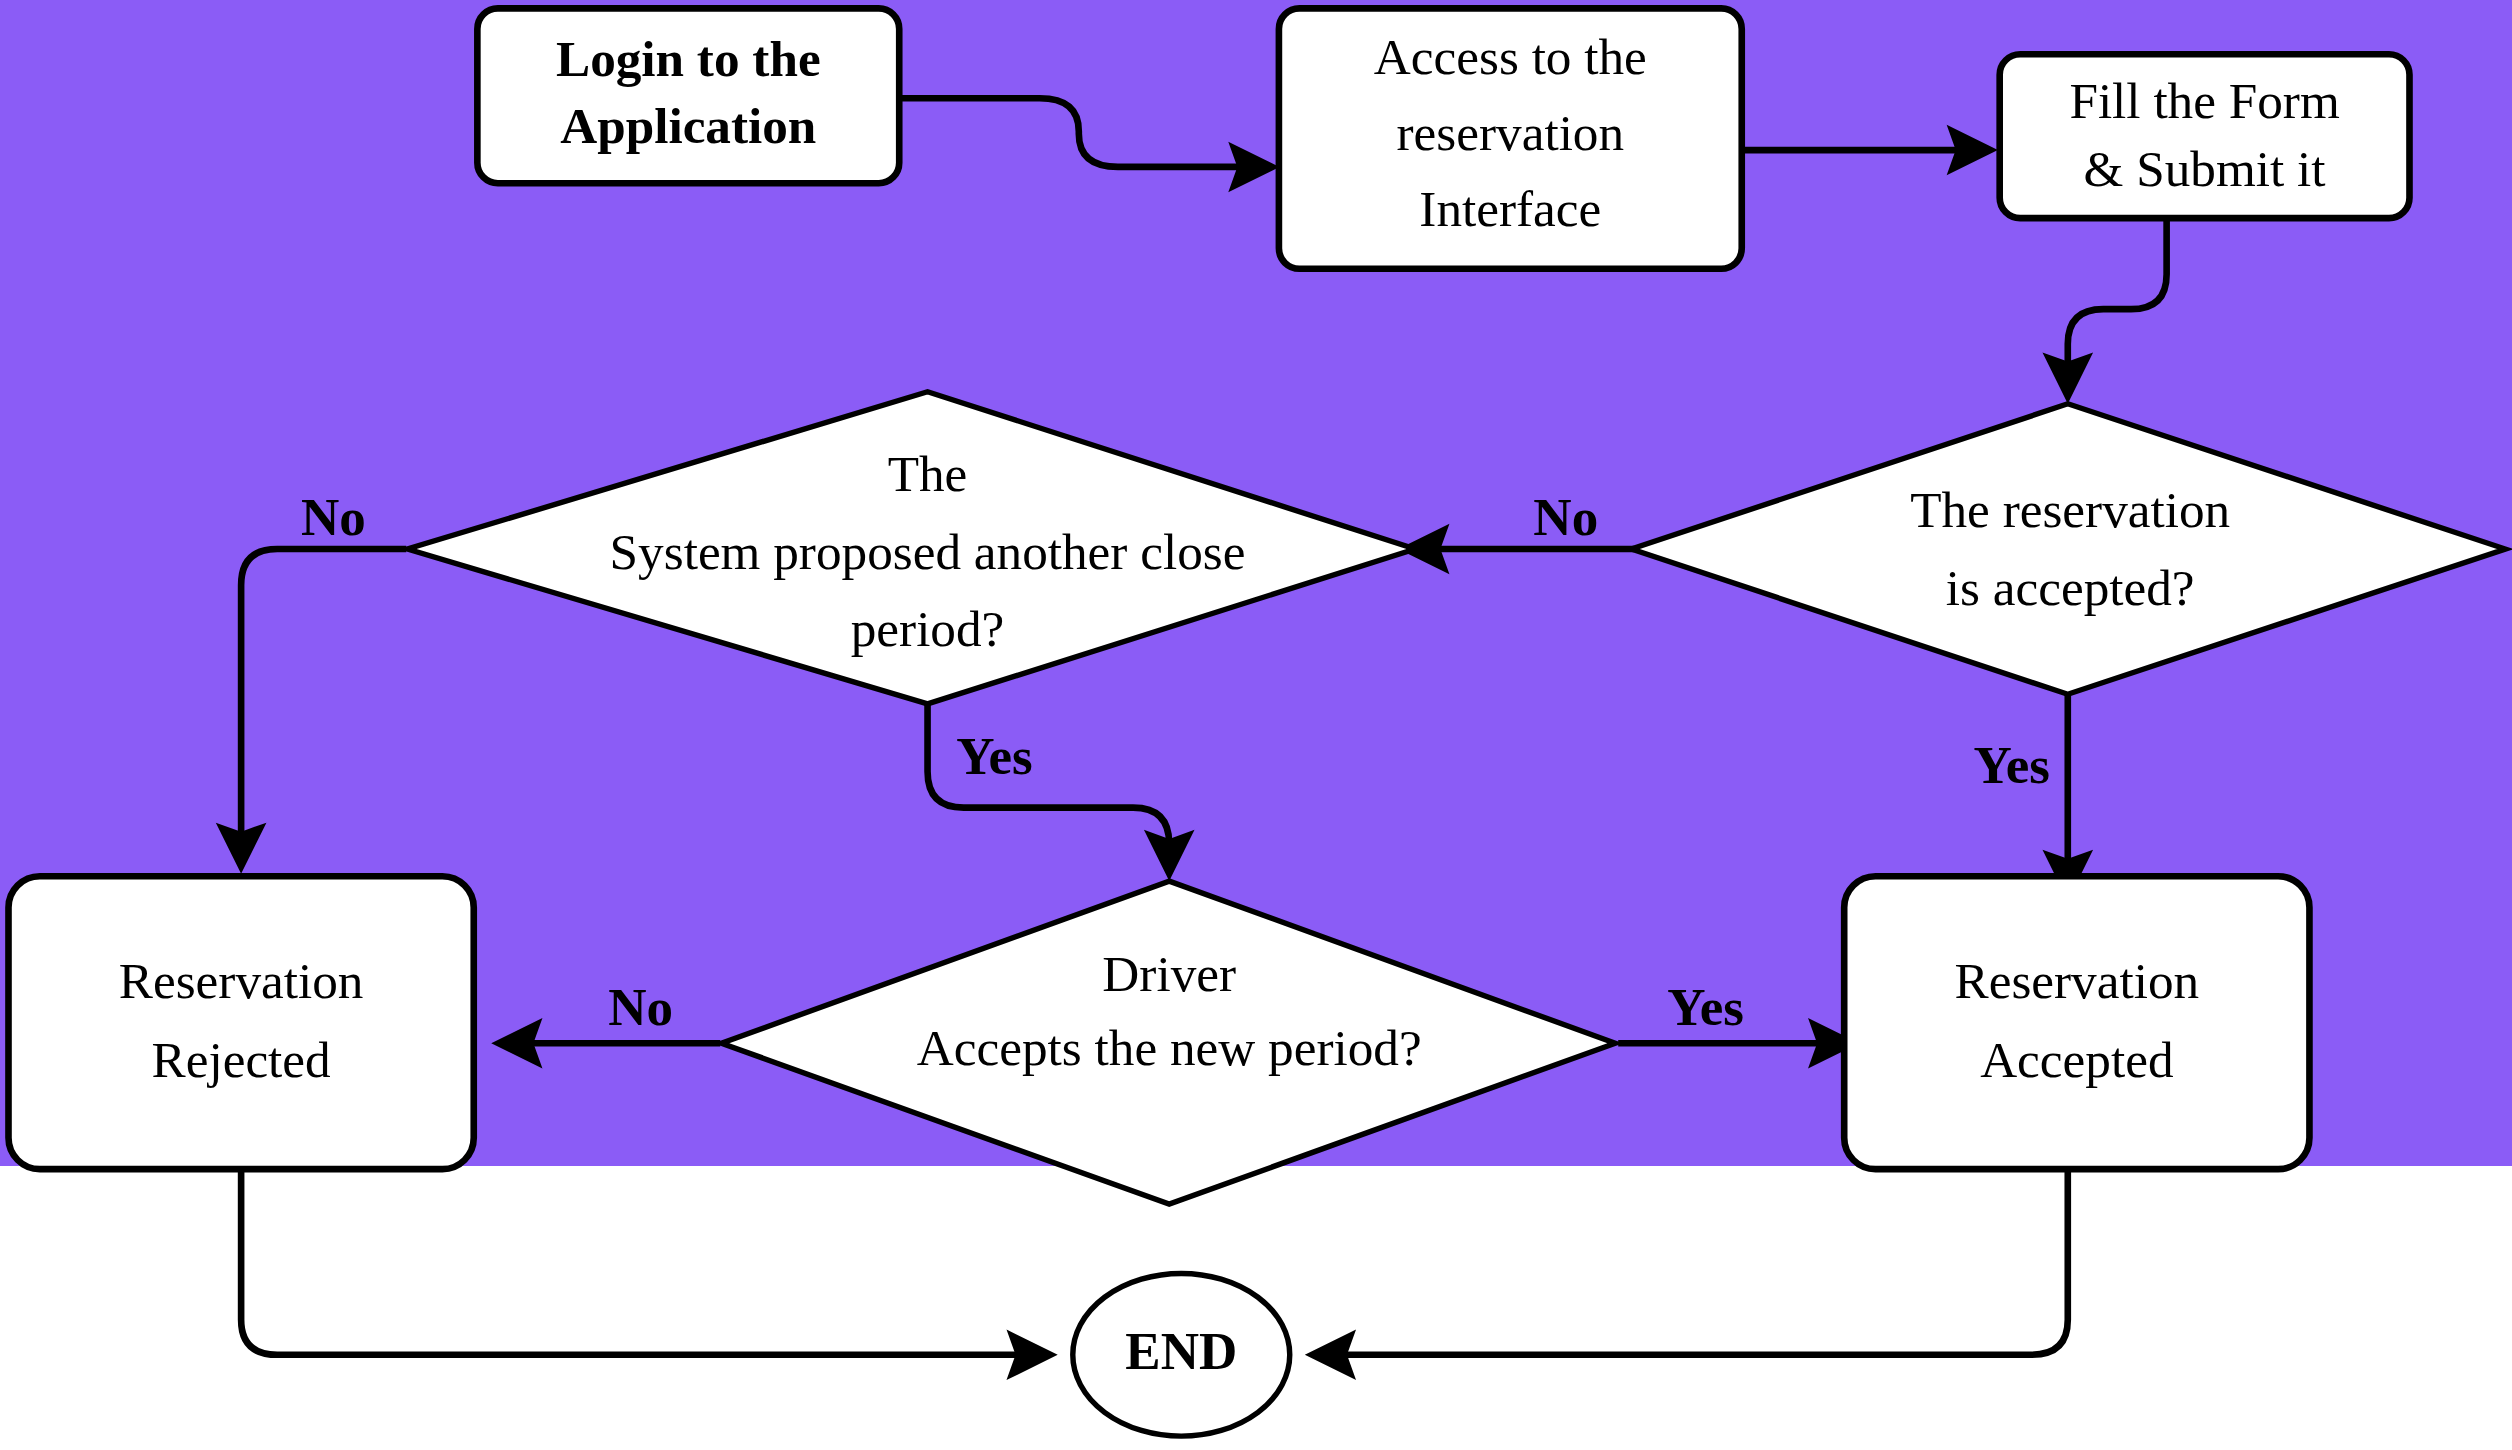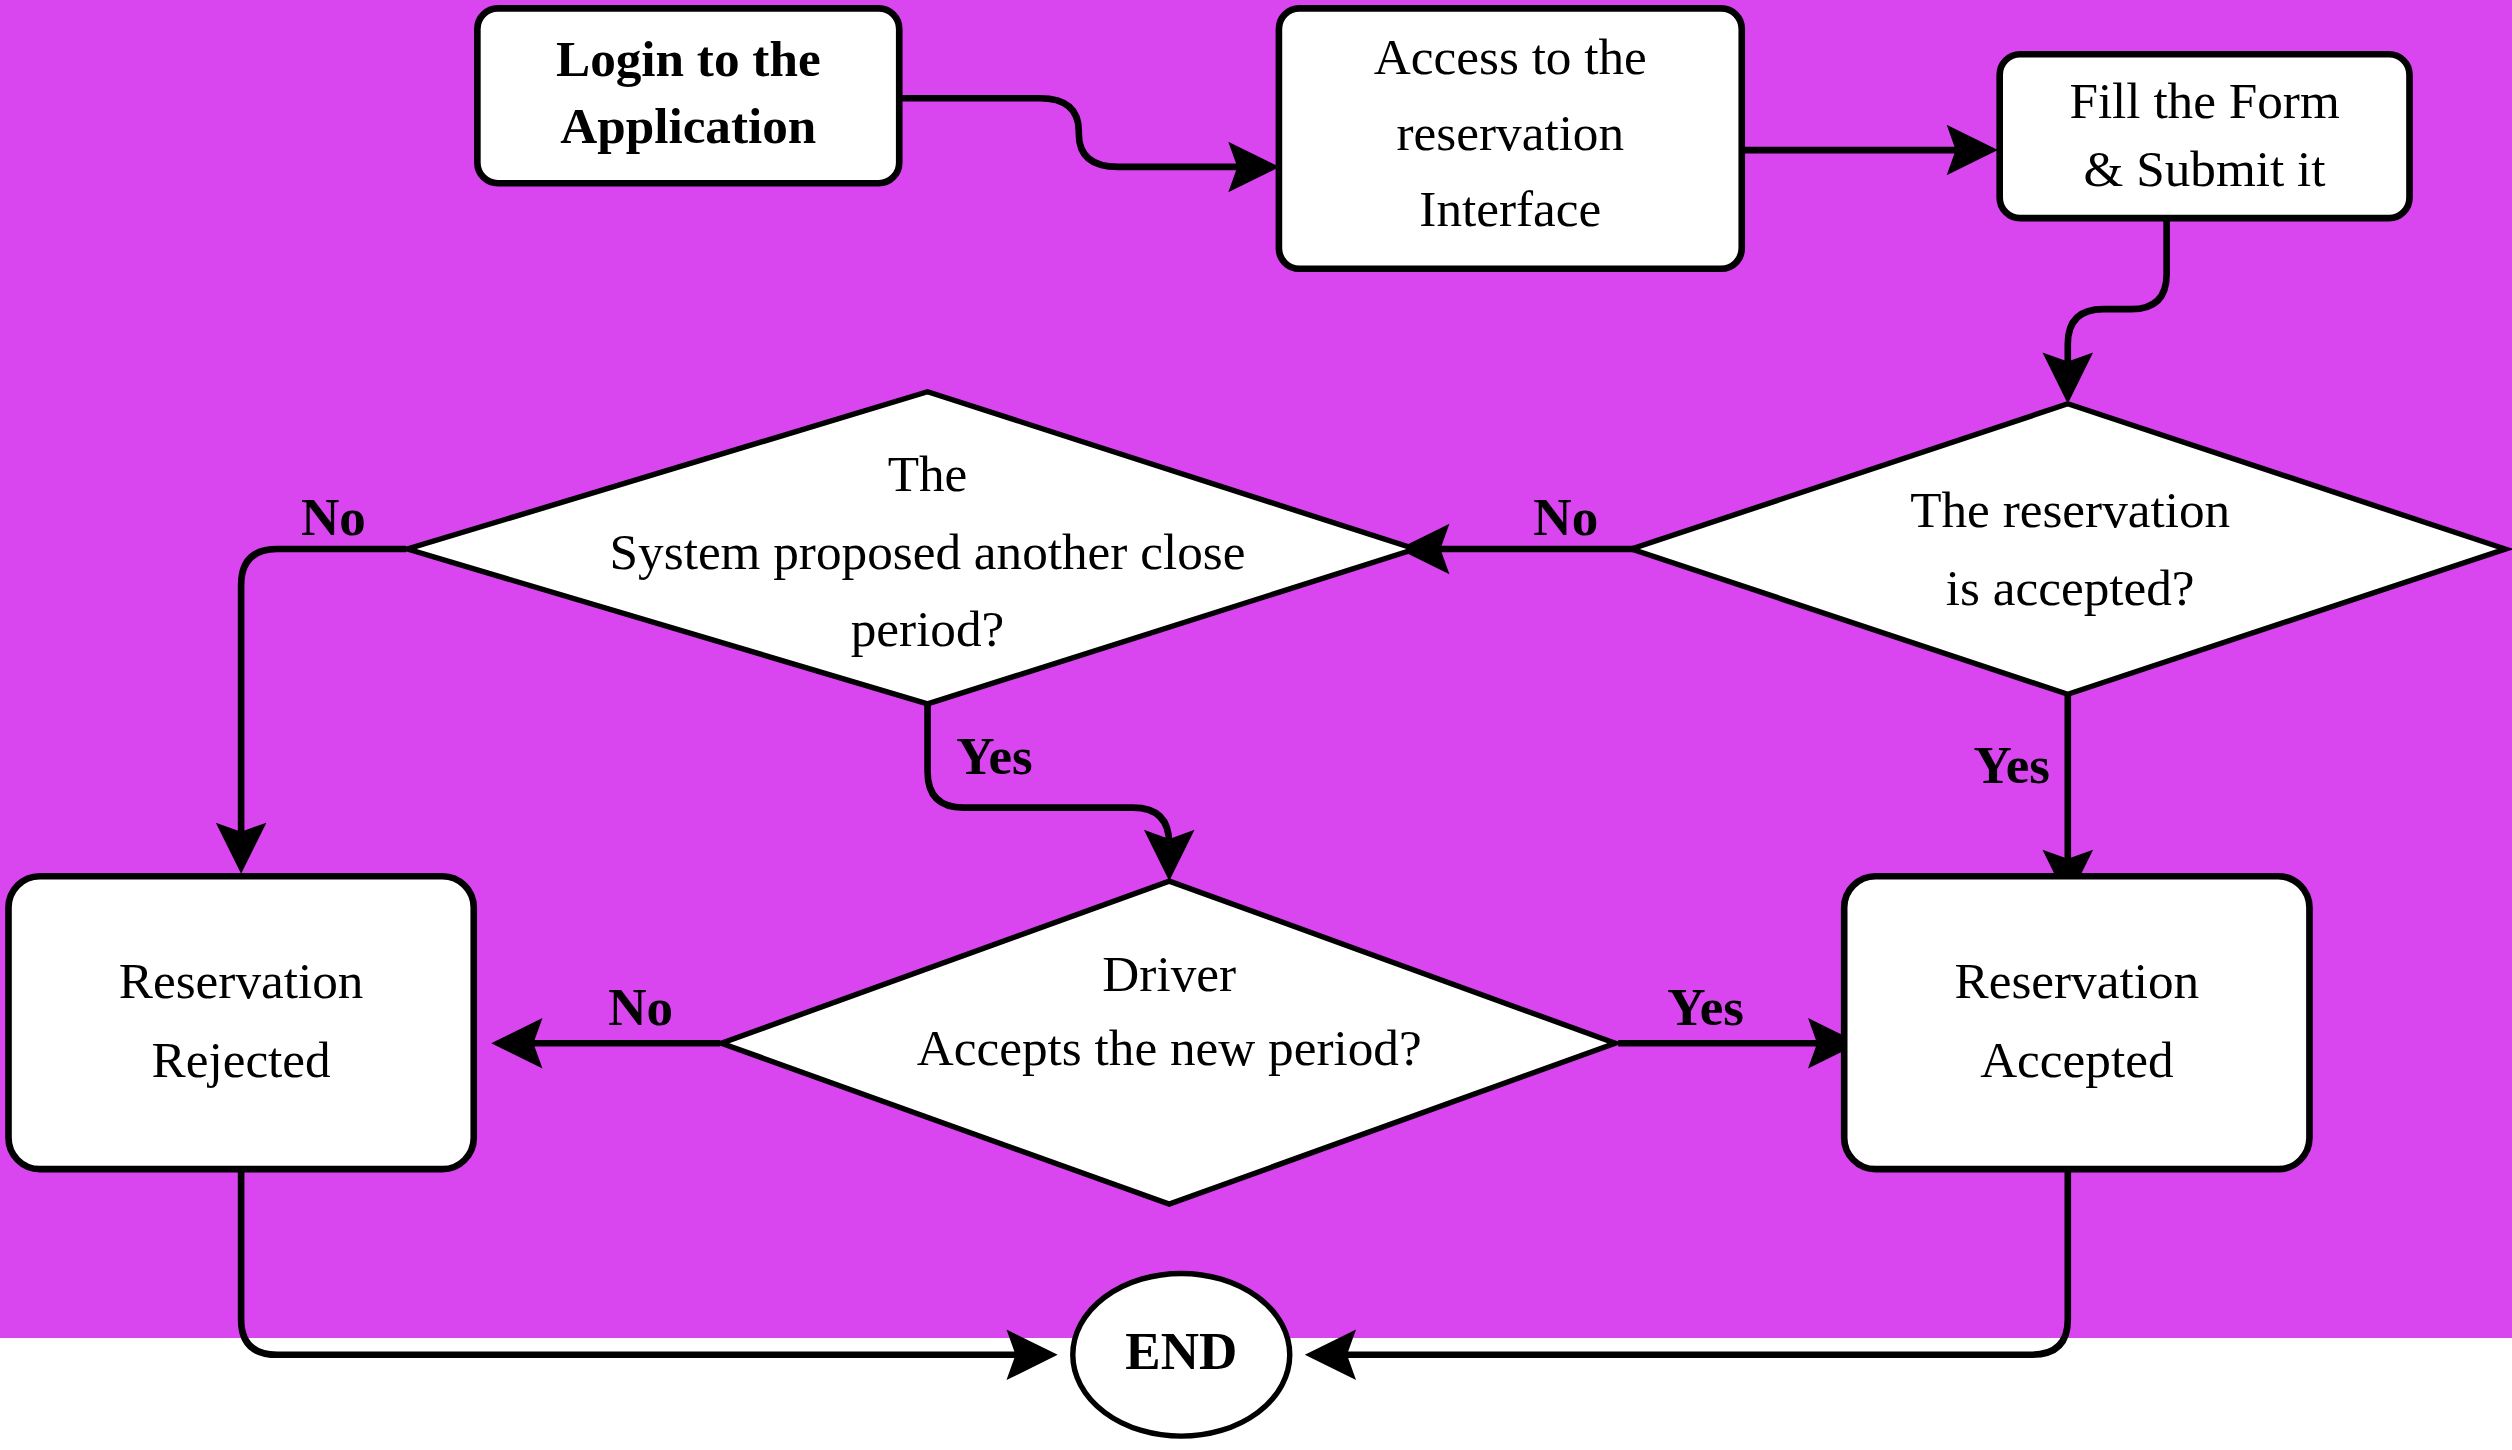--- a/index.html
+++ b/index.html
@@ -9,22 +9,22 @@
   }
   body {
     width: 2512px;
     height: 1450px;
     font-family: "Liberation Serif", "DejaVu Serif", serif;
     overflow: hidden;
   }
   #flowchart-root {
     position: relative;
     width: 2512px;
-    height: 1338px;
-    background: #d946ef;
+    height: 1166px;
+    background: #8b5cf6;
   }
   svg.diagram {
     display: block;
     width: 2512px;
     height: 1450px;
   }
   .shape-stroke {
     fill: #ffffff;
     stroke: #000000;
     stroke-width: 11;

